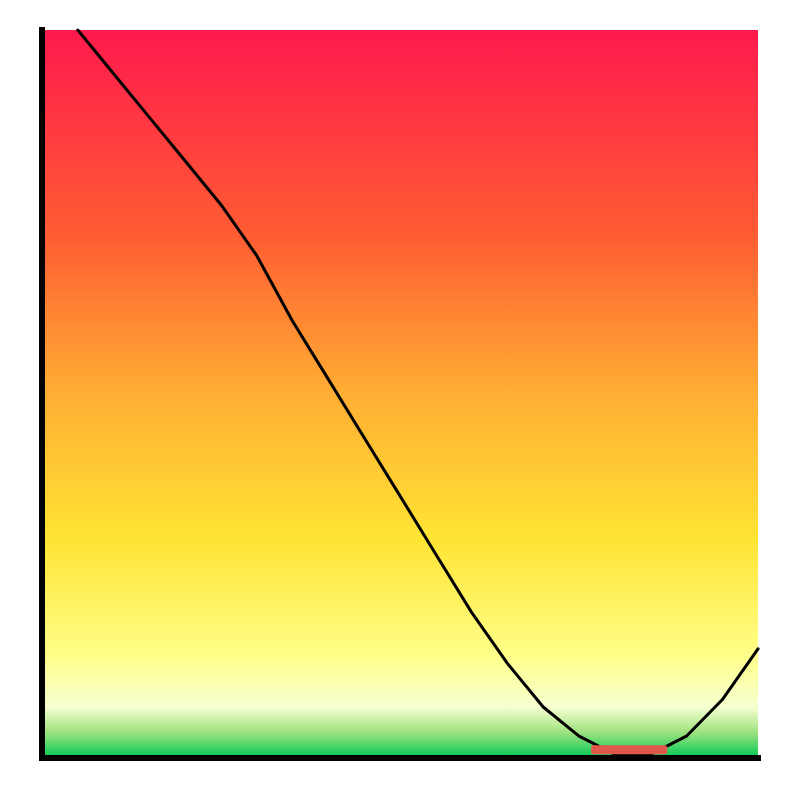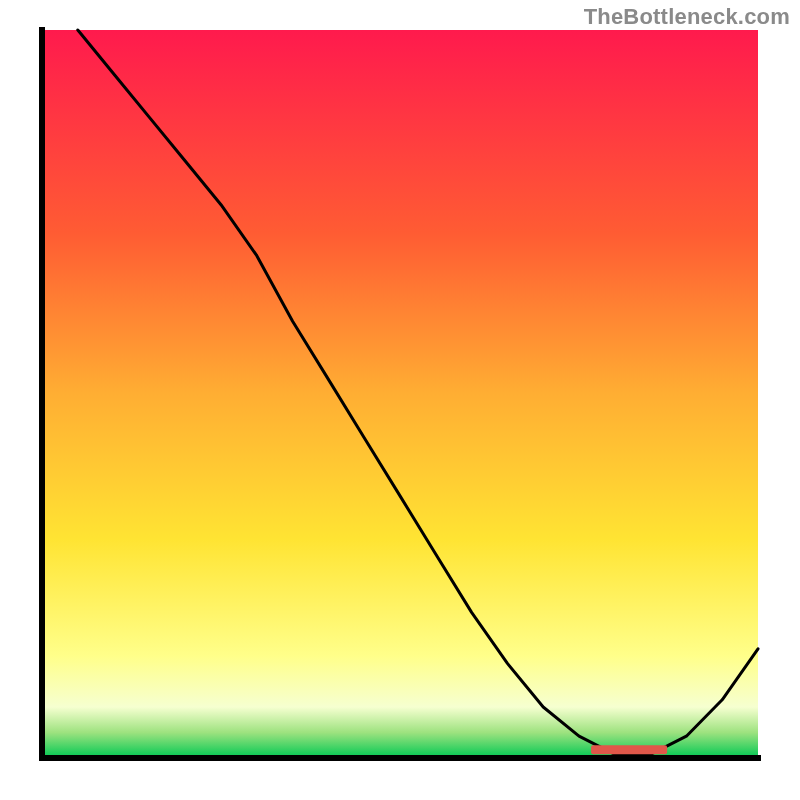--- a/index.html
+++ b/index.html
@@ -26,21 +26,20 @@
     user-select: none;
   }
   svg {
     display: block;
   }
 </style>
 </head>
 <body>
 
 <div class="wrap">
-  <div class="watermark">TheBottleneck.com</div>
   <svg id="chart-svg" width="800" height="800" viewBox="0 0 800 800">
       <defs>
         <linearGradient id="bg-grad" x1="0" y1="0" x2="0" y2="1">
           <stop offset="0%" stop-color="#ff1a4d"></stop>
           <stop offset="28.000000000000004%" stop-color="#ff5c33"></stop>
           <stop offset="50%" stop-color="#ffae33"></stop>
           <stop offset="70%" stop-color="#ffe433"></stop>
           <stop offset="86%" stop-color="#ffff8a"></stop>
           <stop offset="93%" stop-color="#f6ffd0"></stop>
           <stop offset="96.5%" stop-color="#9de27f"></stop>

